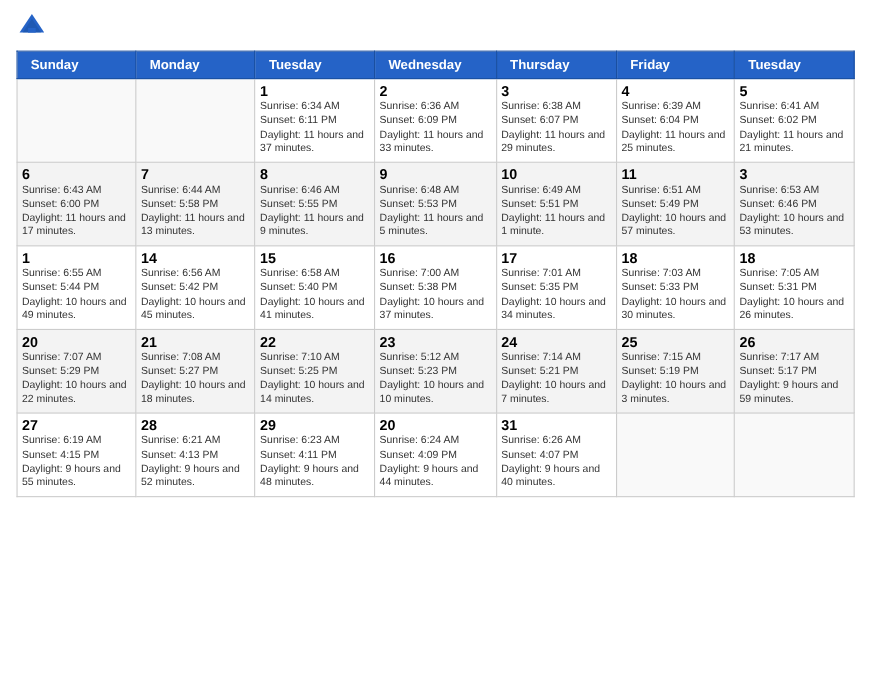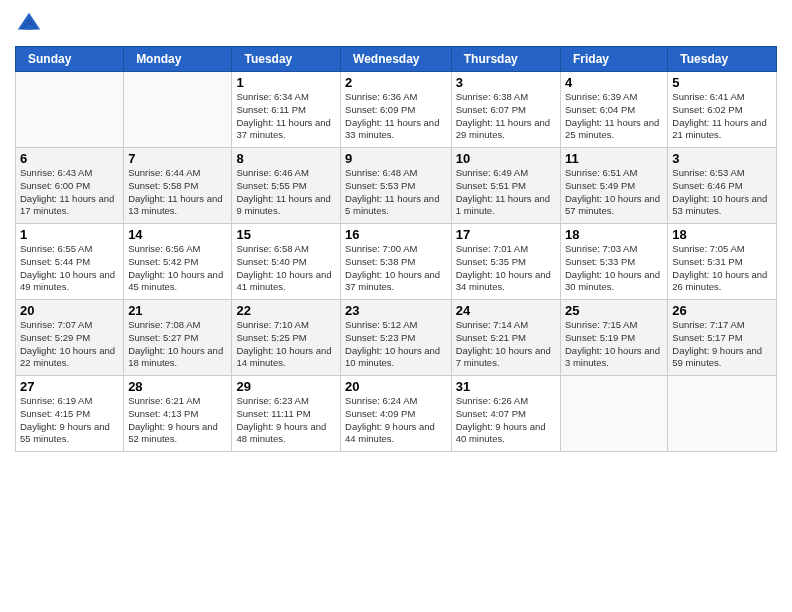--- a/index.html
+++ b/index.html
@@ -304,21 +304,21 @@
           </td>
           <td>
             <span class="day-number">28</span>
             <div class="day-info">Sunrise: 6:21 AM
 Sunset: 4:13 PM
 Daylight: 9 hours and 52 minutes.</div>
           </td>
           <td>
             <span class="day-number">29</span>
             <div class="day-info">Sunrise: 6:23 AM
-Sunset: 11:11 PM
+Sunset: 4:11 PM
 Daylight: 9 hours and 48 minutes.</div>
           </td>
           <td>
             <span class="day-number">20</span>
             <div class="day-info">Sunrise: 6:24 AM
 Sunset: 4:09 PM
 Daylight: 9 hours and 44 minutes.</div>
           </td>
           <td>
             <span class="day-number">31</span>

